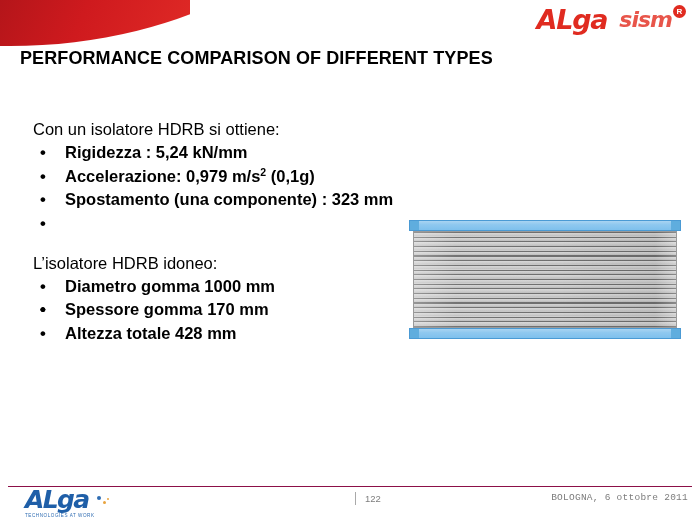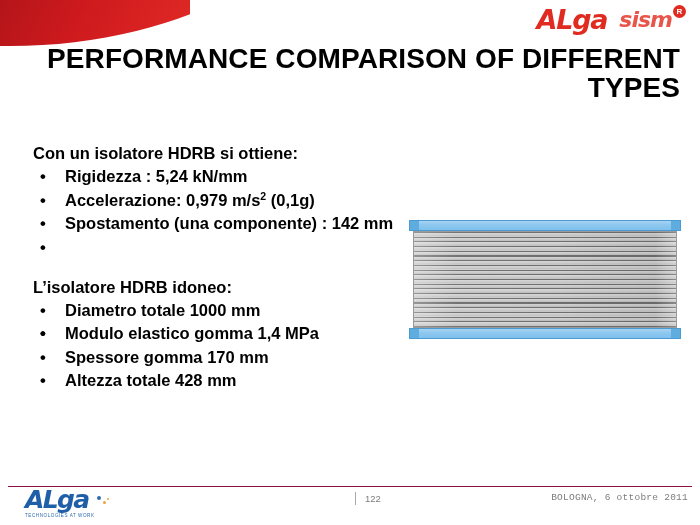--- a/index.html
+++ b/index.html
@@ -79,44 +79,43 @@
     font-style: normal;
     font-family: "Liberation Sans", sans-serif;
   }
 
   
   #slide-title {
     position: absolute;
     left: 20px;
     top: 44px;
     width: 660px;
-    text-align: right;
-    font-family: "Liberation Sans", sans-serif;
-    font-weight: bold;
-    font-size: 28px;
+    text-align: left;
+    font-family: "Liberation Sans", sans-serif;
+    font-weight: bold;
+    font-size: 18px;
     line-height: 29px;
     color: #000000;
     letter-spacing: 0.1px;
   }
 
   
   #content-area {
     position: absolute;
     left: 33px;
     top: 118px;
     width: 470px;
   }
   .bullet-block { margin: 0; }
   .block-heading {
     font-size: 16.5px;
-    font-weight: bold;
+    font-weight: normal;
     color: #000000;
     line-height: 23px;
     white-space: nowrap;
-    margin-top: 24px;
   }
   ul.bullets {
     list-style: none;
     margin: 0;
     padding: 0;
   }
   ul.bullets li {
     position: relative;
     padding-left: 32px;
     font-size: 16.5px;
@@ -305,41 +304,40 @@
       <li>
         <span class="dot">•</span>
         <span>Rigidezza : 5,24 kN/mm</span>
       </li>
       <li>
         <span class="dot">•</span>
         <span>Accelerazione: 0,979 m/s</span><sup class="exp">2</sup><span> (0,1g)</span>
       </li>
       <li>
         <span class="dot">•</span>
-        <span>Spostamento (una componente) : 142 mm</span>
+        <span>Spostamento (una componente) : 323 mm</span>
       </li>
       <li>
         <span class="dot">•</span>
       </li>
     </ul>
   </div>
 
   <div class="bullet-block" id="block-two">
     <div class="block-heading">L’isolatore HDRB idoneo:</div>
     <ul class="bullets">
       <li>
         <span class="dot">•</span>
-        <span>Diametro totale 1000 mm</span>
-      </li>
-      <li>
-        <span class="dot">•</span>
-      </li>
-      <li>
-        <span class="dot">•</span>
-        <span>Modulo elastico gomma 1,4 MPa</span>
+        <span>Diametro gomma 1000 mm</span>
+      </li>
+      <li>
+        <span class="dot">•</span>
+      </li>
+      <li>
+        <span class="dot">•</span>
       </li>
       <li>
         <span class="dot">•</span>
         <span>Spessore gomma 170 mm</span>
       </li>
       <li>
         <span class="dot">•</span>
         <span>Altezza totale 428 mm</span>
       </li>
     </ul>

